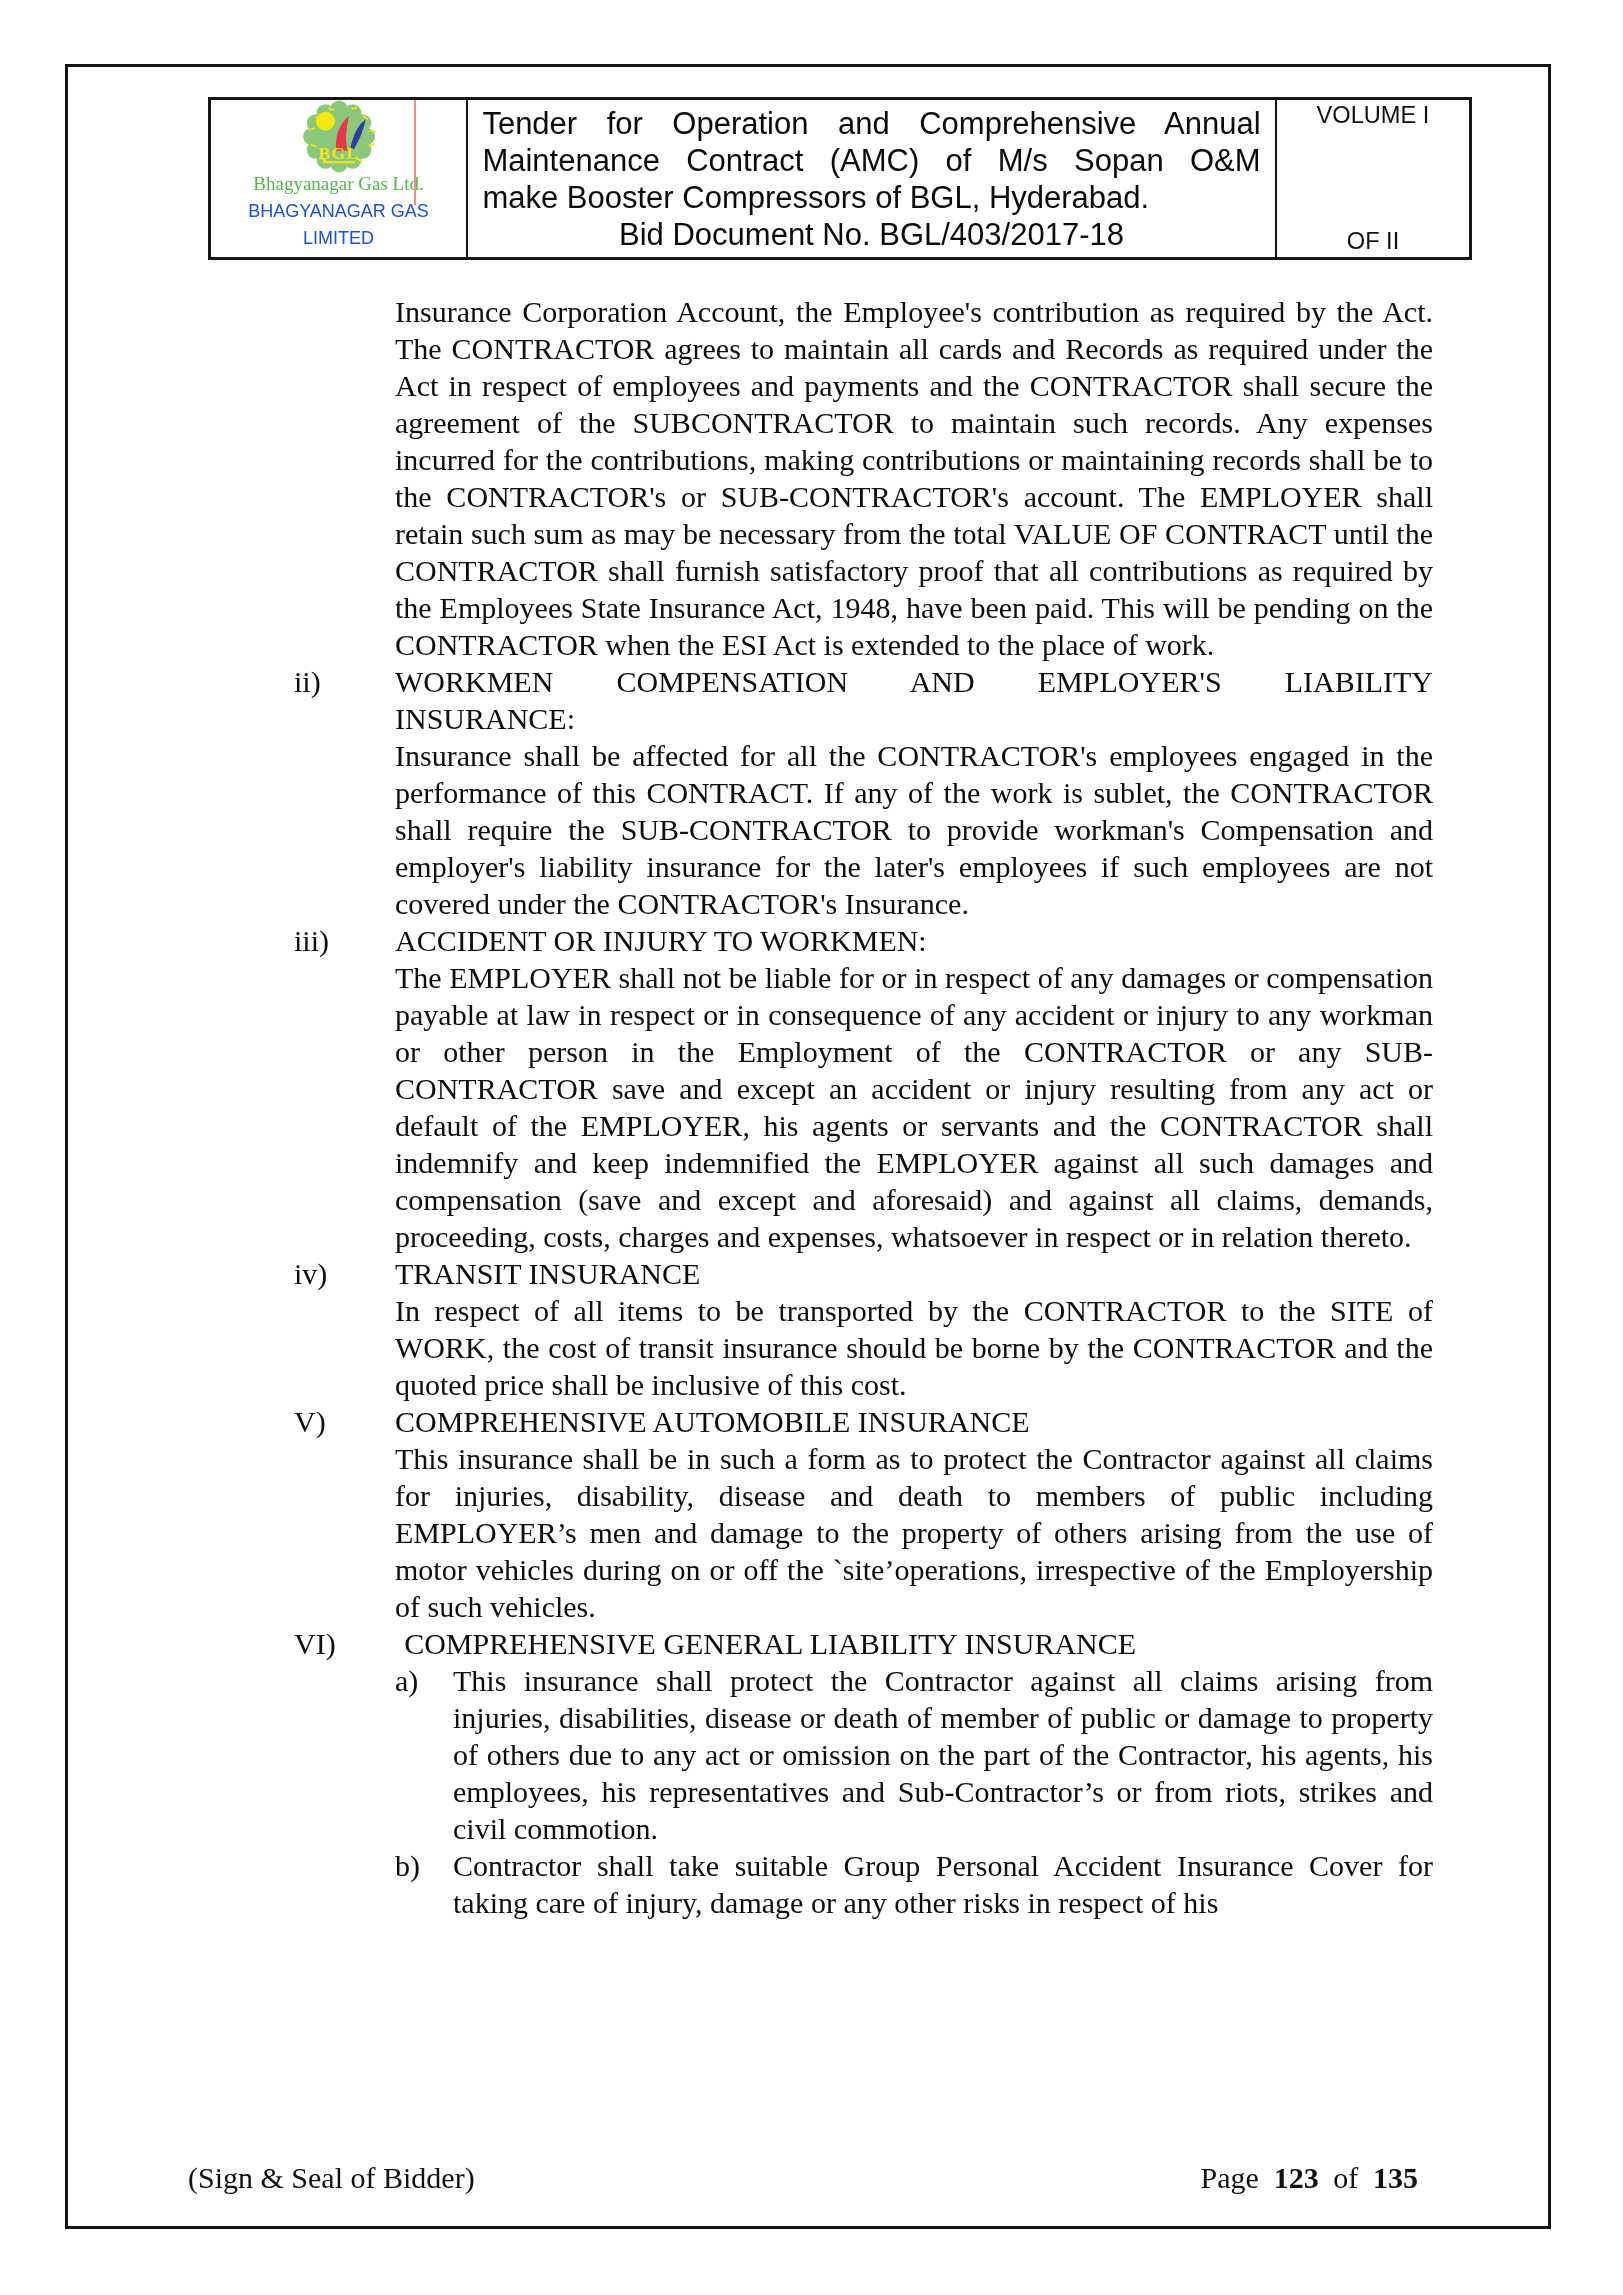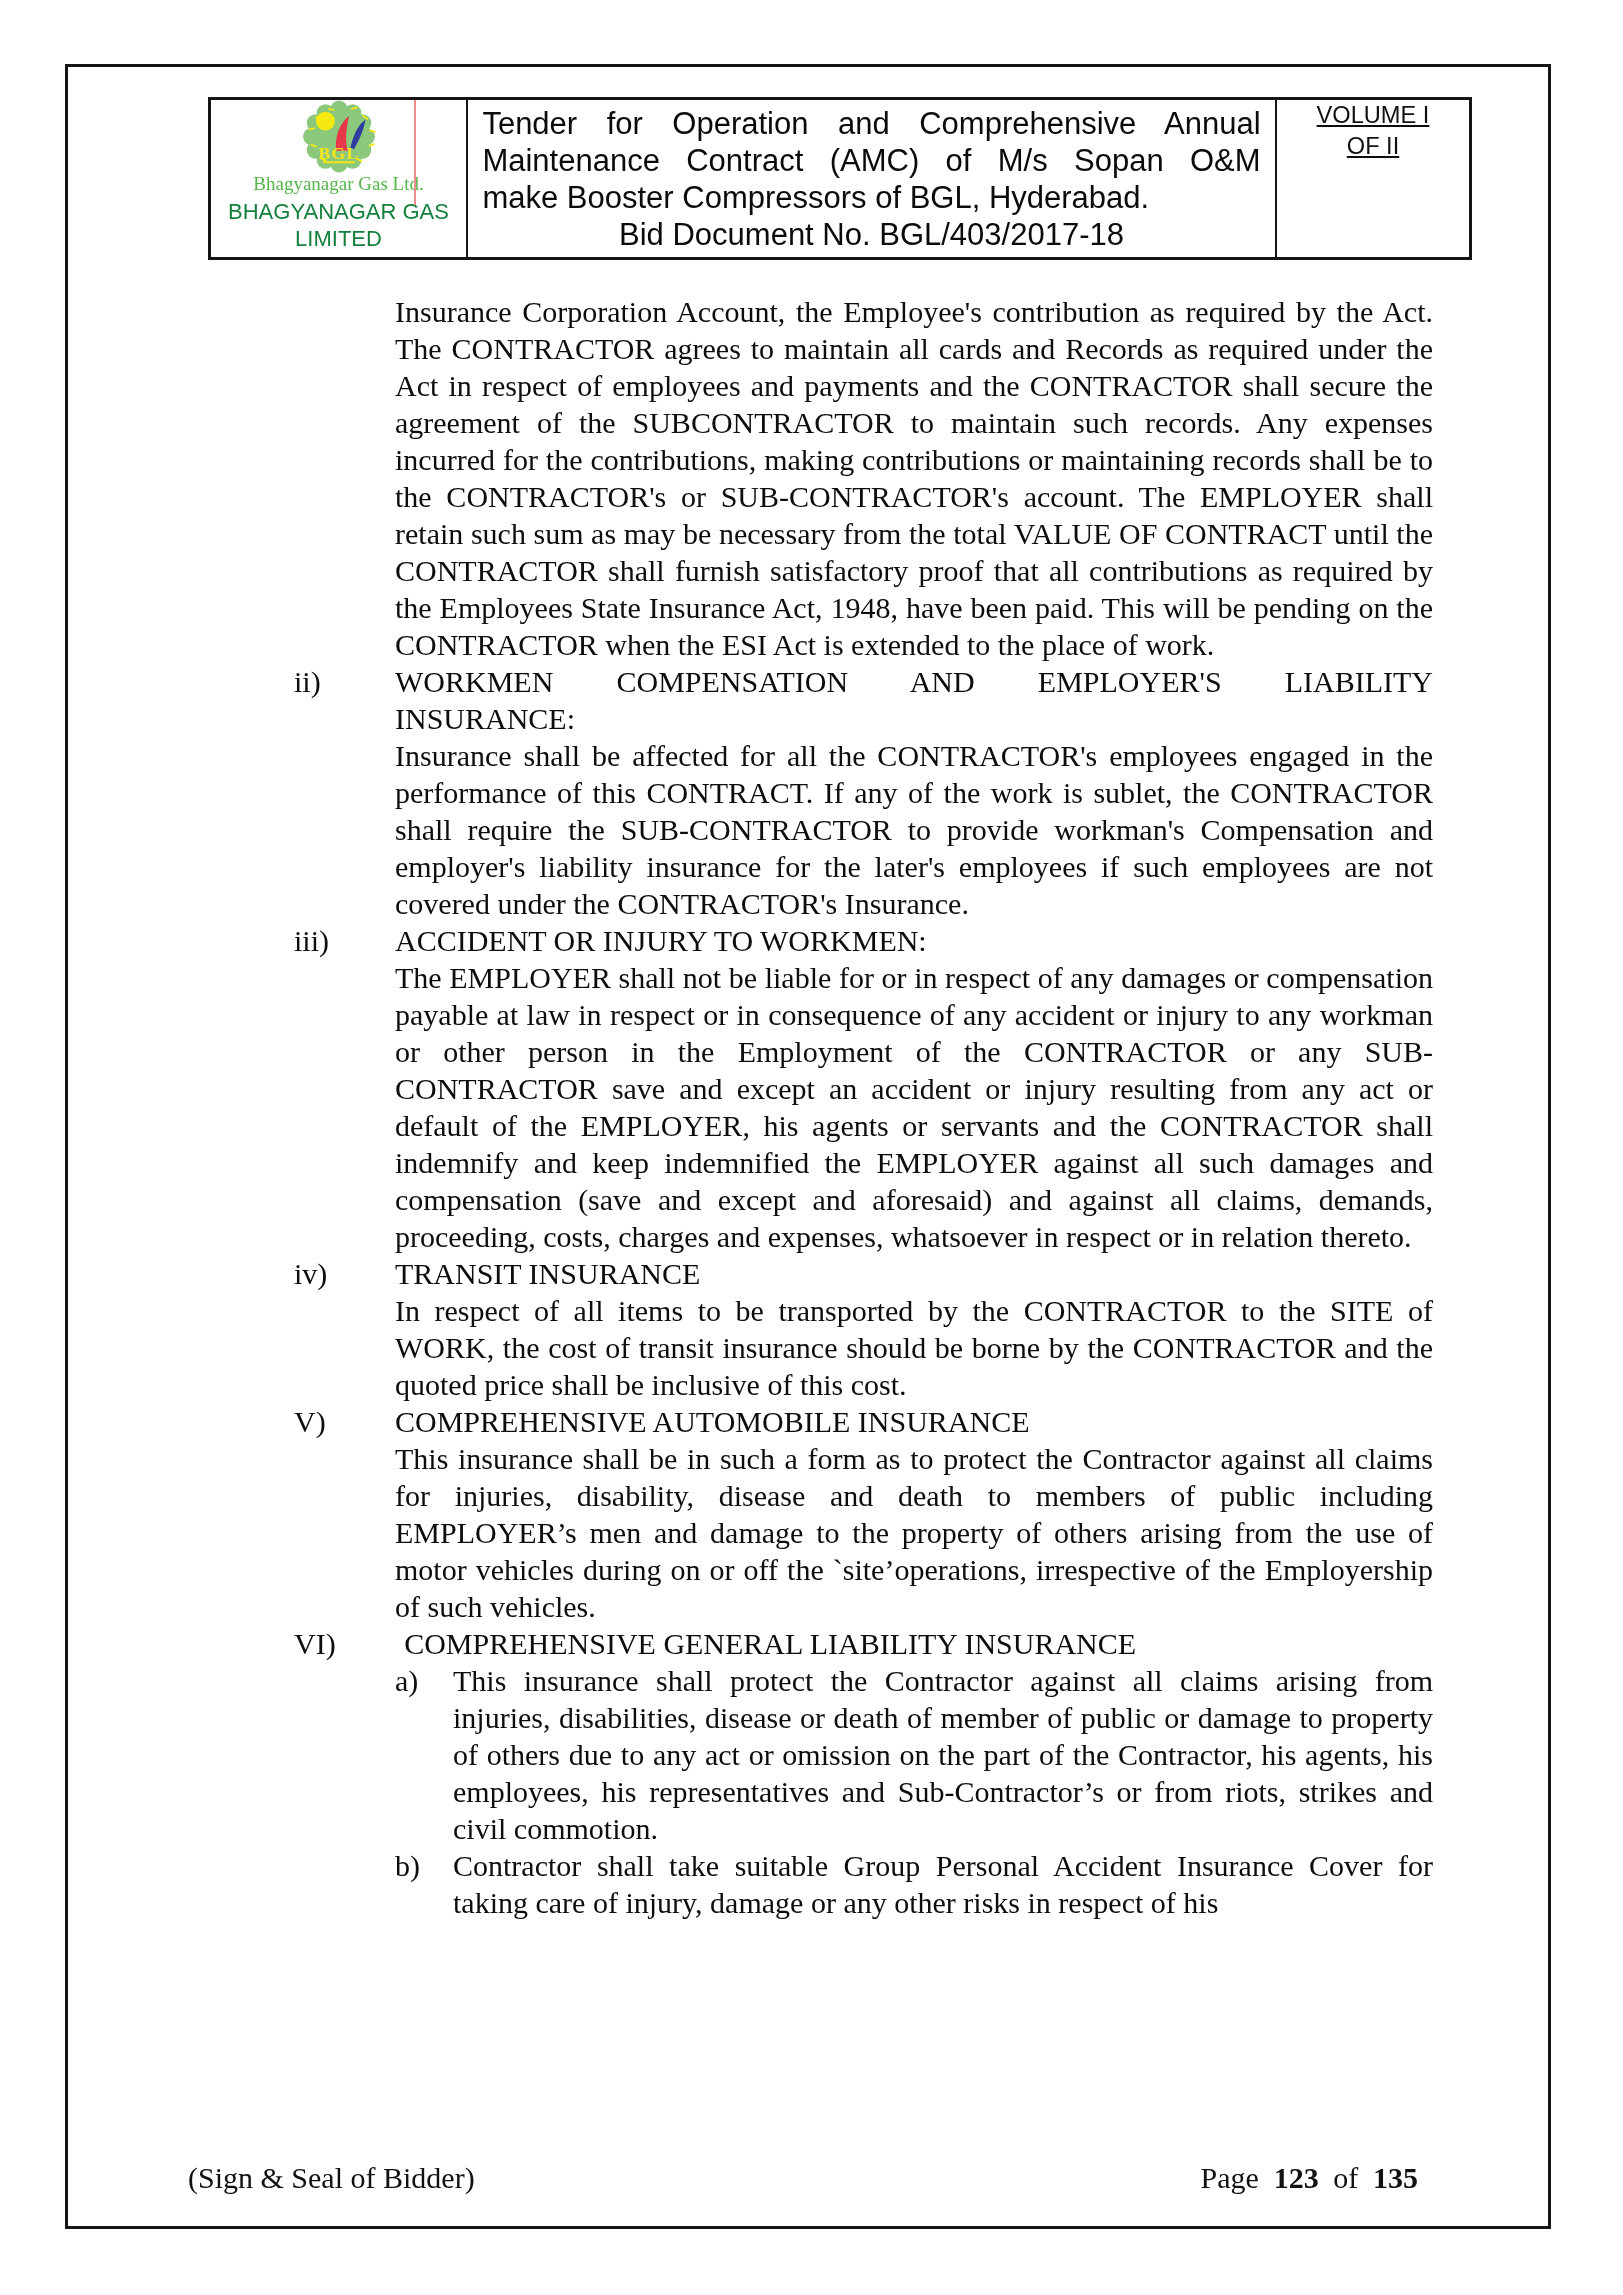--- a/index.html
+++ b/index.html
@@ -15,25 +15,25 @@
   .header-table{
     position:absolute;left:208px;top:97px;width:1264px;height:163px;
     border:3.3px solid #161616;box-sizing:border-box;display:flex;background:#fff;
     font-family:"Liberation Sans","DejaVu Sans",sans-serif;
   }
   .cell-logo{width:257px;flex:none;border-right:2.6px solid #161616;box-sizing:border-box;
     display:flex;flex-direction:column;align-items:center;padding-top:0;position:relative;}
   .cell-title{flex:1;border-right:2.6px solid #161616;box-sizing:border-box;
     padding:4.6px 14.4px 0 14.4px;}
   .cell-volume{width:192px;flex:none;display:flex;flex-direction:column;
-    align-items:center;justify-content:flex-start;text-decoration:underline;}
+    align-items:center;justify-content:space-between;}
   .red-rule{position:absolute;left:414px;top:100px;width:2px;height:105px;}
   .logo-small{font-size:19px;font-weight:normal;color:#55b54b;line-height:19.6px;margin-top:1.3px;
     font-family:"Liberation Serif","DejaVu Serif",serif;}
-  .org-line{font-size:22px;line-height:27px;color:#15803d;letter-spacing:0px;}
+  .org-line{font-size:18px;line-height:27px;color:#1d4ed8;letter-spacing:0px;}
   .title-line{font-size:31px;line-height:37px;color:#0b0b0b;white-space:nowrap;}
   .spread{text-align:justify;text-align-last:justify;white-space:normal;}
   .t-center{text-align:center;}
   .vol-line{font-size:23.6px;line-height:31px;color:#111;}
   
   .doc-body{
     position:absolute;left:294px;top:293px;width:1139px;height:1832px;
     font-size:30px;line-height:37px;color:#0d0d0d;overflow:hidden;
   }
   .row{display:flex;align-items:flex-start;}

